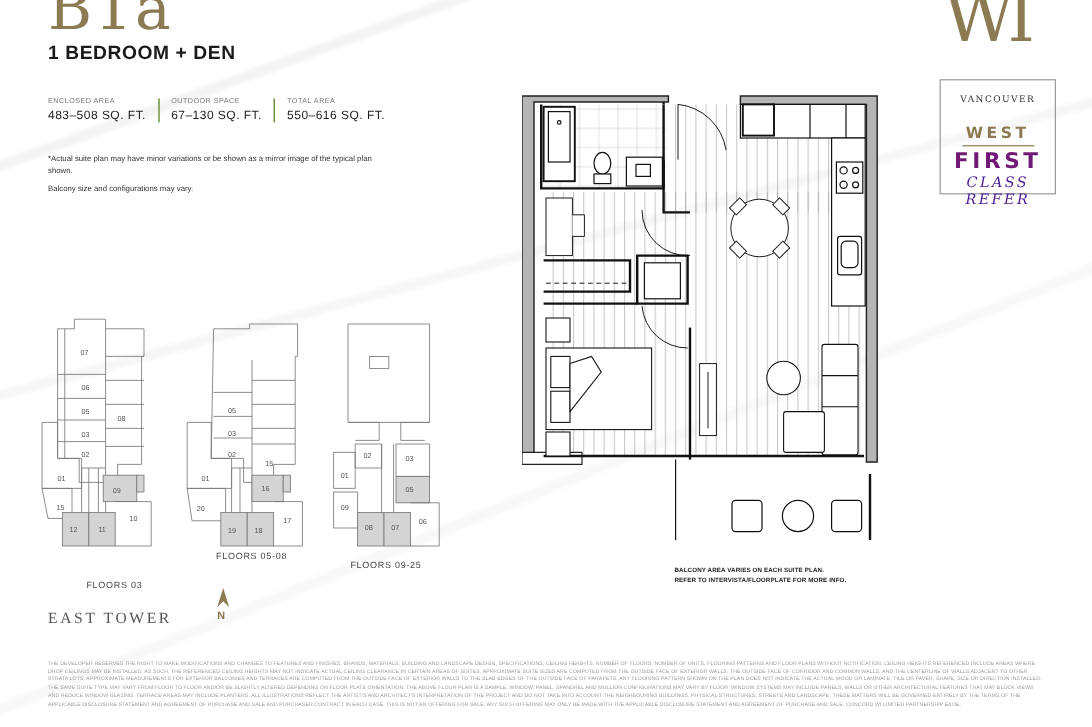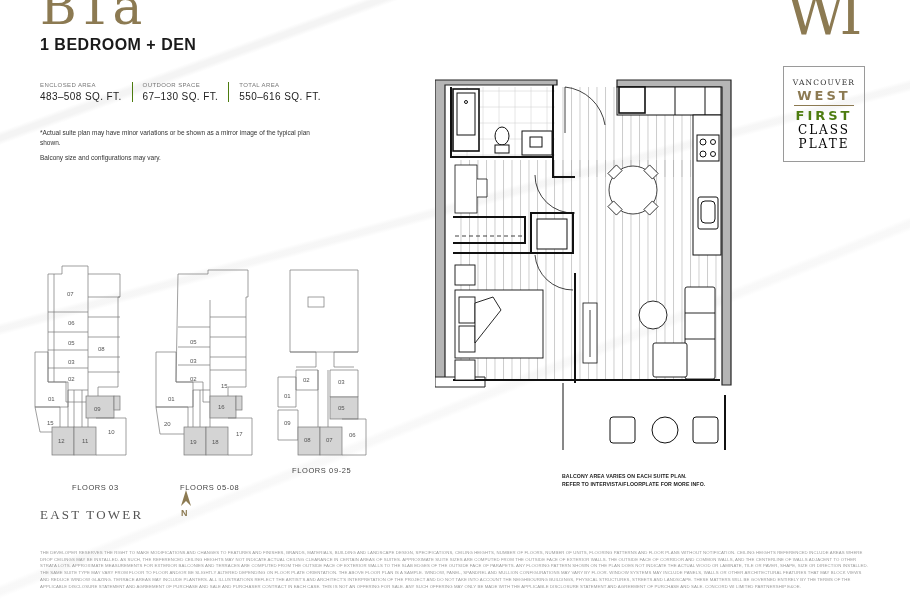--- a/index.html
+++ b/index.html
@@ -31,29 +31,29 @@
   .area-label { font-size:6px; color:#777; letter-spacing:.4px; display:block; }
   .area-value { font-size:10px; color:#222; letter-spacing:.4px; display:block; margin-top:3px; }
   .notes { position:absolute; left:40px; top:128px; font-size:6.5px; color:#333; line-height:10px; width:270px; }
   .notes p { margin:0 0 5px 0; }
 
   .logo-wi {
     position:absolute; left:786px; top:-20px;
     font-family:"DejaVu Serif", serif; font-size:58px; color:#8c7a52; letter-spacing:-6px;
   }
   .brand-box {
-    position:absolute; left:783px; top:66px; width:82px; height:96px;
+    position:absolute; left:783px; top:66px; width:97px; height:96px;
     border:1px solid #9a9a9a; text-align:center; box-sizing:border-box; padding-top:11px;
     font-family:"DejaVu Serif", serif;
   }
   .brand-box .b1 { font-size:7.5px; letter-spacing:1.2px; color:#333; display:block; }
-  .brand-box .b2 { font-size:13px; letter-spacing:3px; color:#8c7a52; font-weight:bold; display:block; margin-top:1px; font-family:"DejaVu Sans", sans-serif; }
+  .brand-box .b2 { font-size:13px; letter-spacing:3px; color:#8c7a52; font-weight:bold; display:block; margin-top:17px; font-family:"DejaVu Sans", sans-serif; }
   .brand-box .rule { width:60px; height:1px; background:#8c7a52; margin:2px auto 2px; }
-  .brand-box .b3 { font-size:13px; letter-spacing:3px; color:#4d7c0f; font-weight:bold; display:block; font-family:"DejaVu Sans", sans-serif; }
-  .brand-box .b4 { font-size:12px; letter-spacing:2px; color:#000000; display:block; line-height:14px; }
+  .brand-box .b3 { font-size:18px; letter-spacing:3px; color:#701a75; font-weight:bold; display:block; font-family:"DejaVu Sans", sans-serif; }
+  .brand-box .b4 { font-size:12px; letter-spacing:2px; color:#4c1d95; display:block; line-height:14px;font-style:italic; }
 
   .keyplan { position:absolute; }
   .keyplan-label { position:absolute; font-size:7.5px; color:#444; letter-spacing:.6px; white-space:nowrap;margin-top:16px; }
 
   .tower-label {
     position:absolute; left:40px; top:507px;
     font-family:Liberation Serif, serif; font-size:13px; letter-spacing:2.2px; color:#555;
   }
   .north { position:absolute; left:179px; top:490px; }
   .north-letter { position:absolute; left:181px; top:508px; font-size:9px; font-weight:bold; color:#8c7a52; }
@@ -95,21 +95,21 @@
   <p>Balcony size and configurations may vary.</p>
 </div>
 
 <div class="logo-wi">WI</div>
 <div class="brand-box">
   <span class="b1">VANCOUVER</span>
   <span class="b2">WEST</span>
   <div class="rule"></div>
   <span class="b3">FIRST</span>
   <span class="b4">CLASS</span>
-  <span class="b4">PLATE</span>
+  <span class="b4">REFER</span>
 </div>
 
 <svg class="keyplan" style="left:30px;top:262px" width="120" height="200" viewBox="0 0 120 200" font-family="Liberation Sans, sans-serif" font-size="6" fill="none" stroke="#777" stroke-width="0.7">
   <path d="M18 12 H32 V4 H58 V12 H90 V35 H88 V125 H68 V140 H36 V120 H18 Z"></path>
   <path d="M24 12 V120"></path>
   <line x1="18" y1="50" x2="58" y2="50"></line>
     <line x1="18" y1="70" x2="58" y2="70"></line>
   <line x1="18" y1="88" x2="58" y2="88"></line>
     <line x1="18" y1="106" x2="58" y2="106"></line>
   <path d="M58 12 V128"></path>
@@ -170,21 +170,21 @@
       <text x="42" y="119">02</text>
     <text x="73" y="126">15</text>
       <text x="20" y="139">01</text>
       <text x="70" y="147">16</text>
     <text x="16" y="164">20</text>
       <text x="42" y="182">19</text>
       <text x="64" y="182">18</text>
     <text x="88" y="174">17</text>
   </g>
 </svg>
-<div class="keyplan-label" style="left:180px;top:467px">FLOORS 05-08</div>
+<div class="keyplan-label" style="left:180px;top:443px">FLOORS 05-08</div>
 
 <svg class="keyplan" style="left:276px;top:262px" width="110" height="200" viewBox="0 0 110 200" font-family="Liberation Sans, sans-serif" font-size="6" fill="none" stroke="#777" stroke-width="0.7">
   <path d="M14 8 H82 V90 H14 Z"></path>
   <rect x="32" y="35" width="16" height="10"></rect>
   <path d="M14 90 H40 V105 H20"></path>
     <path d="M82 90 H58 V105 H78"></path>
   <path d="M20 108 H42 V128 H20 Z"></path>
   <path d="M2 115 H20 V145 H2 Z"></path>
   <path d="M2 148 H22 V178 H2 Z"></path>
   <path d="M42 108 V170"></path>

